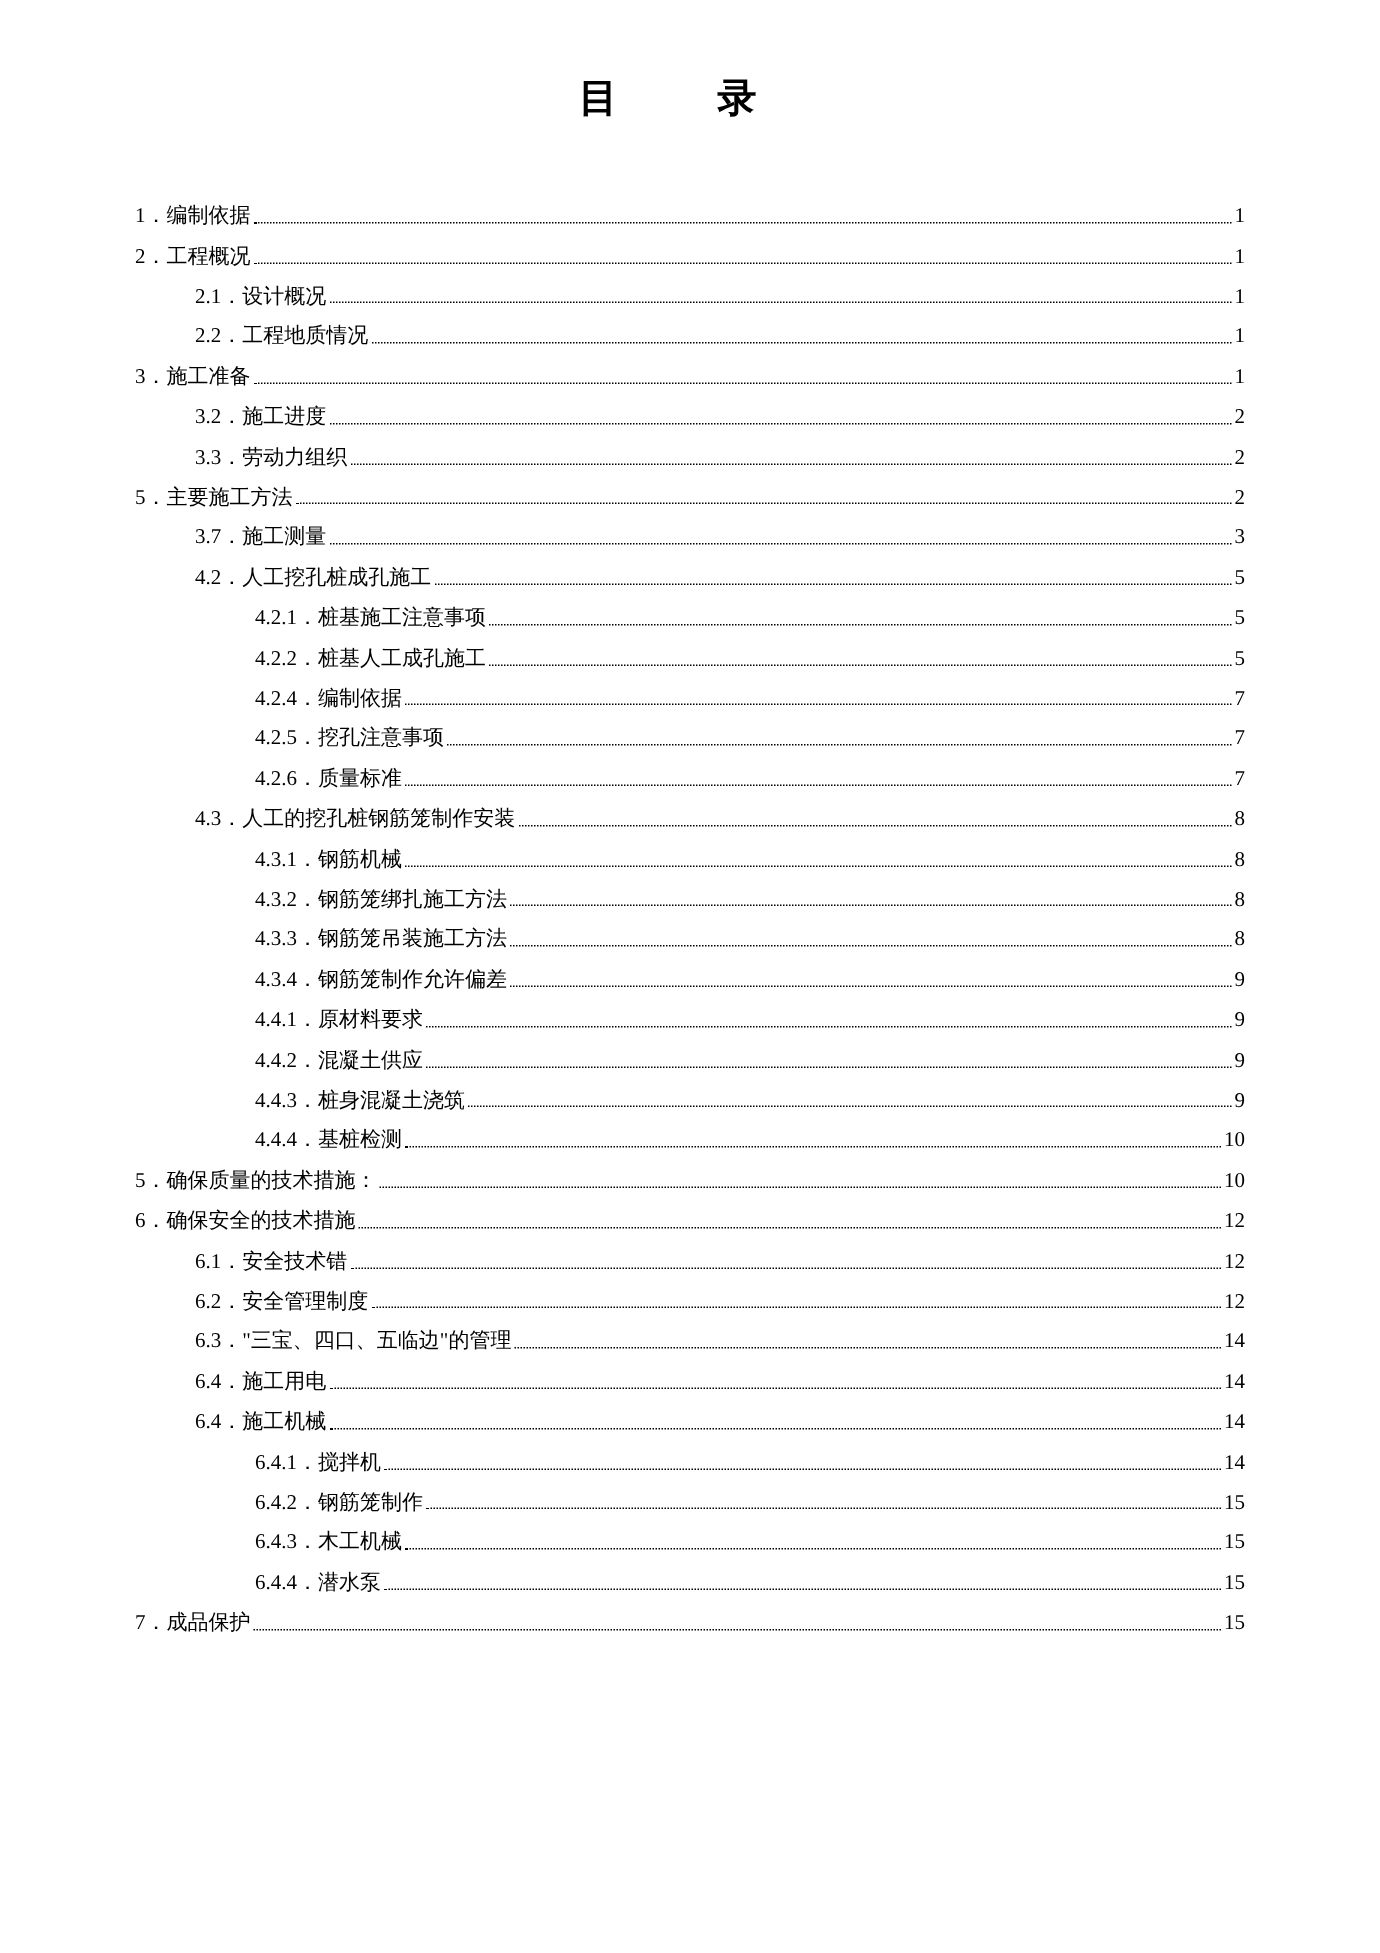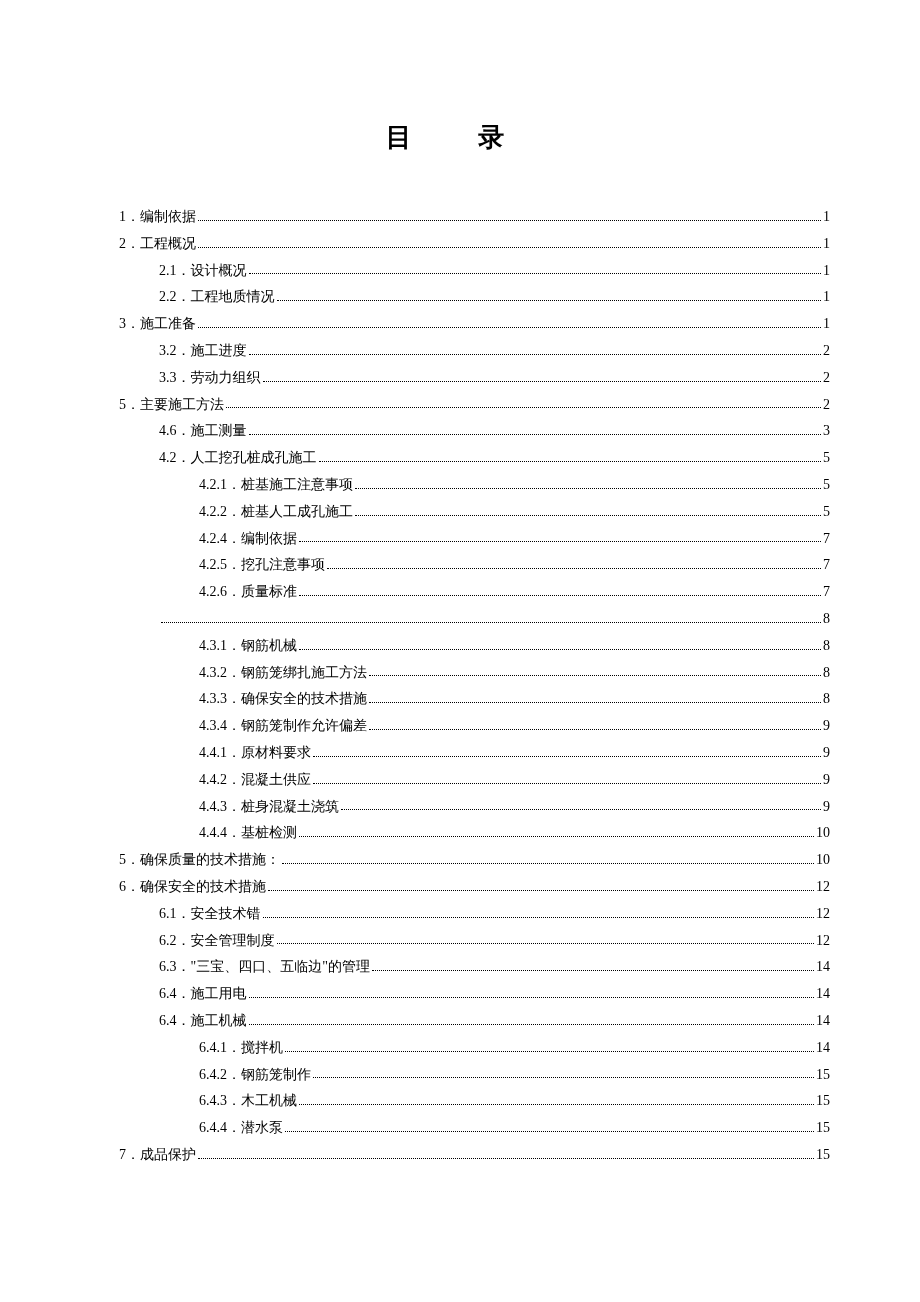--- a/index.html
+++ b/index.html
@@ -5,41 +5,40 @@
     body {
       margin: 0;
       padding: 0;
       background: #fff;
       font-family: "SimSun", "宋体", serif;
       width: 920px;
       height: 1302px;
       box-sizing: border-box;
     }
     .page {
-      padding: 120px 90px 80px 90px;
+      padding: 48px 90px 80px 90px;
     }
     .title {
       text-align: center;
       font-size: 26px;
       font-weight: bold;
       letter-spacing: 30px;
       margin-bottom: 50px;
       color: #000;
     }
     .toc {
       font-size: 14px;
       line-height: 1.7;
       color: #000;
     }
     .toc-entry {
       display: flex;
       align-items: flex-start;
       white-space: nowrap;
       margin-bottom: 3px;
-      margin-left: 29px;
     }
     .level-1 { padding-left: 0; }
     .level-2 { padding-left: 40px; }
     .level-3 { padding-left: 80px; }
     .entry-label {
       flex: 0 0 auto;
     }
     .dots {
       flex: 1 1 auto;
       overflow: hidden;
@@ -94,21 +93,21 @@
         <span class="entry-label">3.3．劳动力组织</span>
         <span class="dots"></span>
         <span class="page-num">2</span>
       </div>
       <div class="toc-entry level-1">
         <span class="entry-label">5．主要施工方法</span>
         <span class="dots"></span>
         <span class="page-num">2</span>
       </div>
       <div class="toc-entry level-2">
-        <span class="entry-label">4.6．施工测量</span>
+        <span class="entry-label">3.7．施工测量</span>
         <span class="dots"></span>
         <span class="page-num">3</span>
       </div>
       <div class="toc-entry level-2">
         <span class="entry-label">4.2．人工挖孔桩成孔施工</span>
         <span class="dots"></span>
         <span class="page-num">5</span>
       </div>
       <div class="toc-entry level-3">
         <span class="entry-label">4.2.1．桩基施工注意事项</span>
@@ -129,35 +128,36 @@
         <span class="entry-label">4.2.5．挖孔注意事项</span>
         <span class="dots"></span>
         <span class="page-num">7</span>
       </div>
       <div class="toc-entry level-3">
         <span class="entry-label">4.2.6．质量标准</span>
         <span class="dots"></span>
         <span class="page-num">7</span>
       </div>
       <div class="toc-entry level-2">
+        <span class="entry-label">4.3．人工的挖孔桩钢筋笼制作安装</span>
         <span class="dots"></span>
         <span class="page-num">8</span>
       </div>
       <div class="toc-entry level-3">
         <span class="entry-label">4.3.1．钢筋机械</span>
         <span class="dots"></span>
         <span class="page-num">8</span>
       </div>
       <div class="toc-entry level-3">
         <span class="entry-label">4.3.2．钢筋笼绑扎施工方法</span>
         <span class="dots"></span>
         <span class="page-num">8</span>
       </div>
       <div class="toc-entry level-3">
-        <span class="entry-label">4.3.3．确保安全的技术措施</span>
+        <span class="entry-label">4.3.3．钢筋笼吊装施工方法</span>
         <span class="dots"></span>
         <span class="page-num">8</span>
       </div>
       <div class="toc-entry level-3">
         <span class="entry-label">4.3.4．钢筋笼制作允许偏差</span>
         <span class="dots"></span>
         <span class="page-num">9</span>
       </div>
       <div class="toc-entry level-3">
         <span class="entry-label">4.4.1．原材料要求</span>

